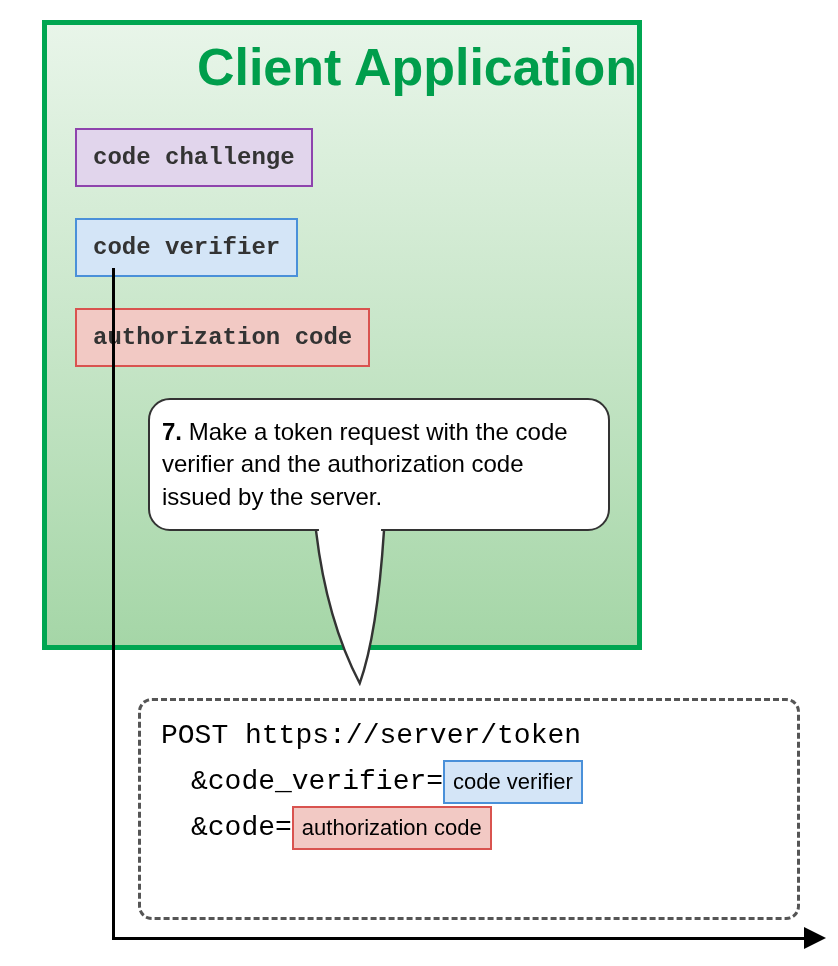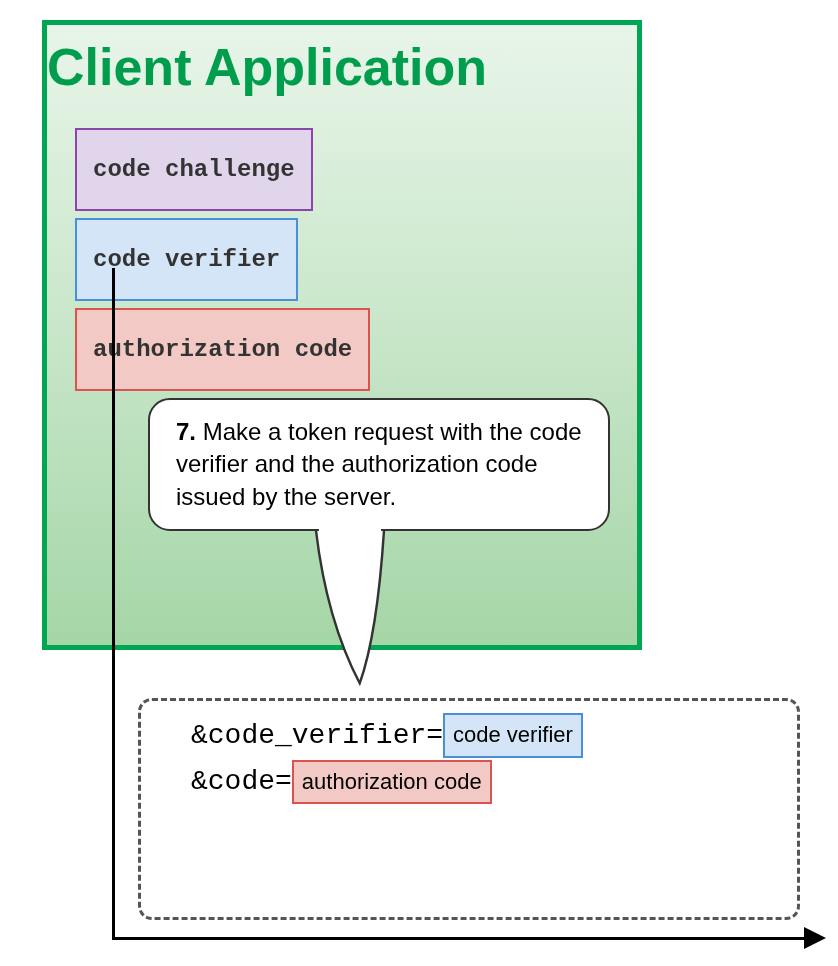--- a/index.html
+++ b/index.html
@@ -13,33 +13,33 @@
     .client-box {
       position: absolute;
       left: 42px;
       top: 20px;
       width: 600px;
       height: 630px;
       border: 5px solid #00a651;
       background: linear-gradient(180deg, #e8f5e9 0%, #c8e6c9 50%, #a5d6a7 100%);
     }
     .client-title {
-      text-align: left;
+      text-align: right;
       font-size: 52px;
       font-weight: bold;
       color: #009e4c;
       margin-top: 12px;
     }
     .box {
       position: absolute;
       border: 2px solid;
       font-family: 'Courier New', monospace;
       font-weight: bold;
       font-size: 24px;
-      padding: 26px 16px;
+      padding: 14px 16px;
       white-space: nowrap;
     }
     .box-purple {
       left: 75px;
       top: 128px;
       background: #e1d5ec;
       border-color: #8e44ad;
       color: #333;
     }
     .box-blue {
@@ -57,21 +57,21 @@
       color: #333;
     }
     .speech-bubble {
       position: absolute;
       left: 148px;
       top: 398px;
       width: 462px;
       background: white;
       border: 2.5px solid #333;
       border-radius: 22px;
-      padding: 16px 26px;
+      padding: 16px 12px;
       font-size: 24px;
       line-height: 1.35;
     }
     .speech-bubble-tail {
       position: absolute;
       left: 310px;
       top: 528px;
       width: 80px;
       height: 165px;
       pointer-events: none;
@@ -148,15 +148,16 @@
 <div class="speech-bubble">
   <span class="step-num">7.</span><span> Make a token request with the code verifier and the authorization code issued by the server.</span>
 </div>
 
 <svg class="speech-bubble-tail" viewBox="0 0 80 170">
   <path d="M 5 3 Q 16 95 50 160 Q 68 110 75 3" fill="white" stroke="#333" stroke-width="2.5"></path>
   <path d="M 8 0 L 72 0" fill="none" stroke="white" stroke-width="6"></path>
 </svg>
 
 <div class="request-box">
+  <div class="request-line">POST https://server/token</div>
   <div class="request-line"><span class="indent"></span><span>&amp;code_verifier=</span><span class="inline-chip chip-blue">code verifier</span></div>
   <div class="request-line"><span class="indent"></span><span>&amp;code=</span><span class="inline-chip chip-red">authorization code</span></div>
 </div>
 
 </body></html>

